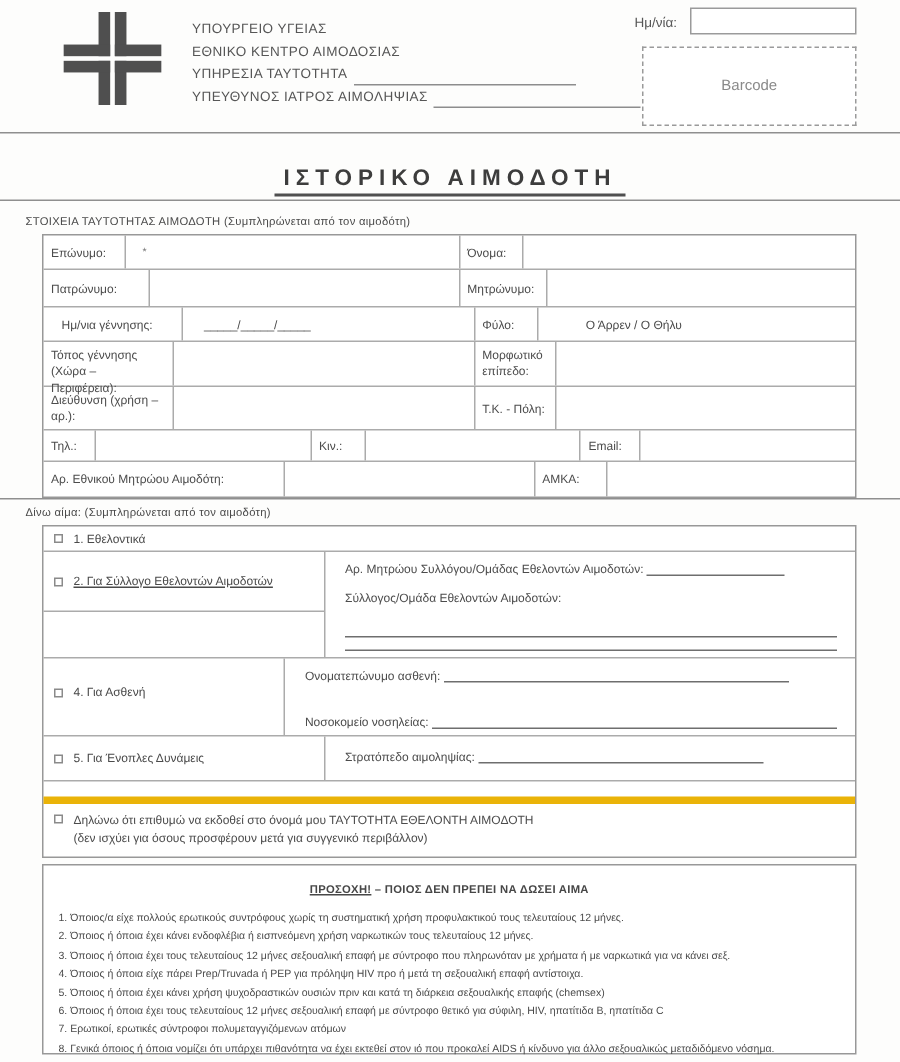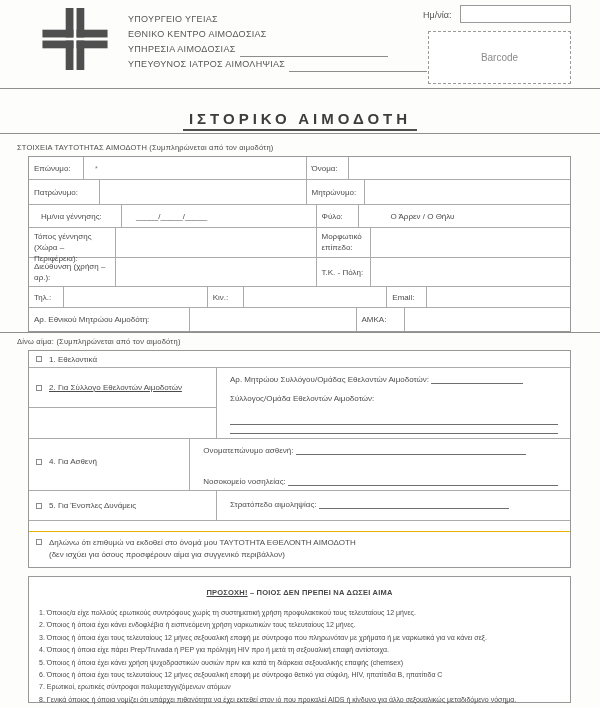--- a/index.html
+++ b/index.html
@@ -38,21 +38,21 @@
   .don-row1 { height:16px; display:flex; align-items:center; padding-left:7px; }
   .grp { display:flex; border-top:1px solid #ababab; }
   .left-col { width:188px; border-right:1px solid #ababab; display:flex; flex-direction:column; }
   .opt { display:flex; align-items:center; padding-left:7px; }
   .right-col { flex:1; padding:7px 12px 4px 13px; }
   .cb { display:inline-block; width:6px; height:6px; border:1px solid #8a8a8a; margin-right:7px; flex:none; background:#fff; }
   .uline { display:inline-block; border-bottom:1px solid #6e6e6e; height:8px; vertical-align:bottom; }
   .rc-line { white-space:nowrap; color:#4c4c4c; }
   .full-uline { border-bottom:1px solid #6e6e6e; height:9px; }
   .empty-row { height:11px; border-top:1px solid #ababab; }
-  .decl-row { border-top:1px solid #eab308; padding:5px 8px 6px 7px; display:flex; }
+  .decl-row { border-top:5px solid #eab308; padding:5px 8px 6px 7px; display:flex; }
   .decl-text { line-height:12px; color:#4c4c4c; }
   
   .warn-box { position:absolute; left:28px; top:576px; width:543px; height:127px; border:1px solid #989898; background:#fff; padding:6px 10px 0; }
   .warn-title { text-align:center; font-size:7.5px; font-weight:bold; color:#474747; margin:5px 0 10px; letter-spacing:.2px; }
   .warn-title .u { text-decoration:underline; }
   .warn-item { font-size:7px; line-height:12.4px; color:#4a4a4a; white-space:nowrap; overflow:hidden; }
 </style>
 </head>
 <body>
 
@@ -66,21 +66,21 @@
     <rect x="8" y="28" width="40" height="10" fill="#4f4f4f"></rect>
     <rect x="8" y="42" width="40" height="10" fill="#4f4f4f"></rect>
     <rect x="52" y="28" width="40" height="10" fill="#4f4f4f"></rect>
     <rect x="52" y="42" width="40" height="10" fill="#4f4f4f"></rect>
   </svg>
 
   <div class="org-block">
     <div class="org-line">ΥΠΟΥΡΓΕΙΟ ΥΓΕΙΑΣ</div>
     <div class="org-line">ΕΘΝΙΚΟ ΚΕΝΤΡΟ ΑΙΜΟΔΟΣΙΑΣ</div>
     <div class="org-line">
-      <span>ΥΠΗΡΕΣΙΑ ΑΙΜΟΔΟΣΙΑΣ</span><span class="fill-line" style="width:148px;"></span>
+      <span>ΥΠΗΡΕΣΙΑ ΤΑΥΤΟΤΗΤΑ</span><span class="fill-line" style="width:148px;"></span>
     </div>
     <div class="org-line">
       <span>ΥΠΕΥΘΥΝΟΣ ΙΑΤΡΟΣ ΑΙΜΟΛΗΨΙΑΣ</span><span class="fill-line" style="width:138px;"></span>
     </div>
   </div>
 
   <div class="date-label">Ημ/νία:</div>
   <div class="date-box"></div>
   <div class="barcode-box">
     <span>Barcode</span>
@@ -208,21 +208,21 @@
         </div>
       </div>
     </div>
 
     <div class="empty-row"></div>
 
     <div class="decl-row">
       <span class="cb" style="margin-top:2px;"></span>
       <div class="decl-text">
         <div>Δηλώνω ότι επιθυμώ να εκδοθεί στο όνομά μου ΤΑΥΤΟΤΗΤΑ ΕΘΕΛΟΝΤΗ ΑΙΜΟΔΟΤΗ</div>
-        <div>(δεν ισχύει για όσους προσφέρουν αίμα για συγγενικό περιβάλλον)</div>
+        <div>(δεν ισχύει για όσους προσφέρουν μετά για συγγενικό περιβάλλον)</div>
       </div>
     </div>
   </div>
 
   <div class="warn-box">
     <div class="warn-title">
       <span class="u">ΠΡΟΣΟΧΗ!</span><span> – ΠΟΙΟΣ ΔΕΝ ΠΡΕΠΕΙ ΝΑ ΔΩΣΕΙ ΑΙΜΑ</span>
     </div>
     <div class="warn-item">1. Όποιος/α είχε πολλούς ερωτικούς συντρόφους χωρίς τη συστηματική χρήση προφυλακτικού τους τελευταίους 12 μήνες.</div>
     <div class="warn-item">2. Όποιος ή όποια έχει κάνει ενδοφλέβια ή εισπνεόμενη χρήση ναρκωτικών τους τελευταίους 12 μήνες.</div>

